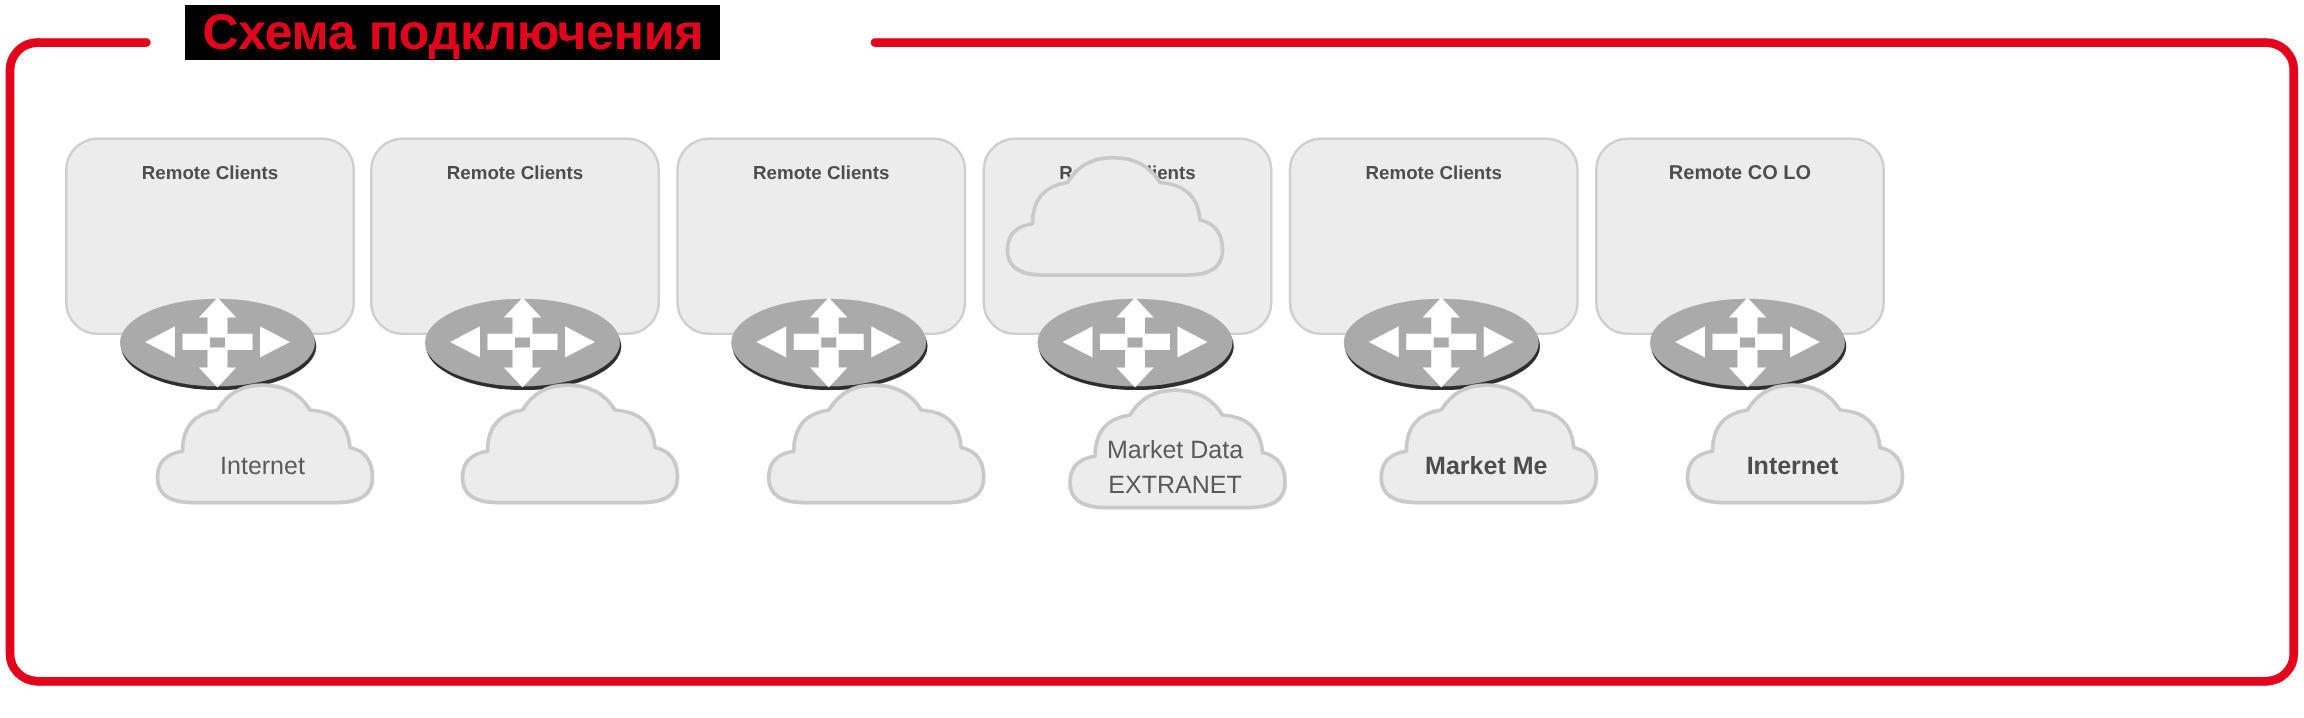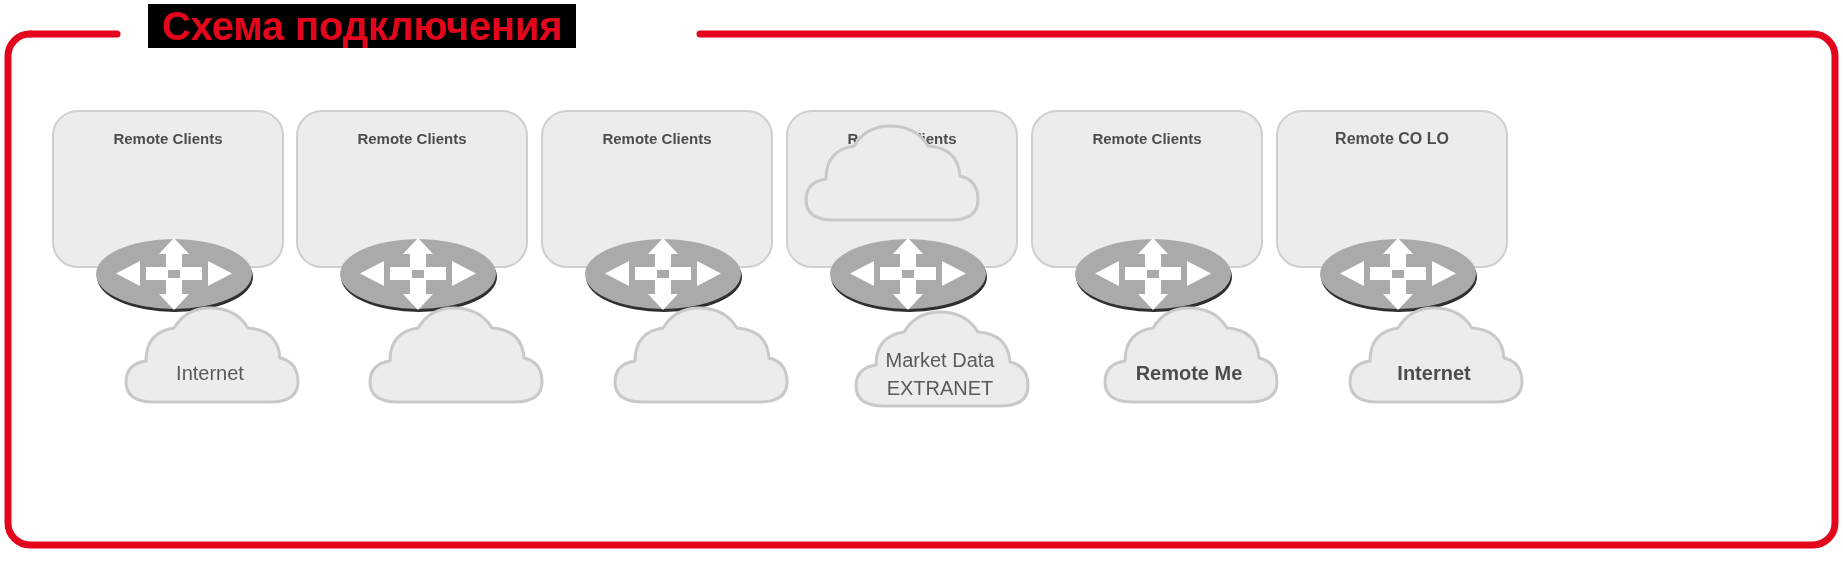--- a/index.html
+++ b/index.html
@@ -244,21 +244,21 @@
             <polygon points="22,37.5 46,25 46,50"></polygon>
           <rect x="86" y="31" width="22" height="13"></rect>
             <polygon points="138,37.5 114,25 114,50"></polygon>
         </g>
       </svg>
     </div>
     <div class="cloud">
       <svg viewBox="0 0 196 110">
         <path d="M42 100 Q14 100 14 80 Q14 62 34 59 Q34 30 62 26 Q74 6 98 6 Q124 6 136 26 Q166 28 168 56 Q186 60 186 80 Q186 100 158 100 Z" fill="#ececec" stroke="#c9c9c9" stroke-width="3" stroke-linejoin="round"></path>
       </svg>
-      <div class="cl-lbl bold">Remote Me</div>
+      <div class="cl-lbl bold">Market Me</div>
     </div>
   </div>
 
   <div class="col" id="col5">
     <div class="client-box">
       <div class="lbl">Remote CO LO</div>
     </div>
     <div class="router">
       <svg viewBox="0 0 160 80">
         <ellipse cx="81" cy="41" rx="78" ry="35" fill="#2e2e2e"></ellipse>

